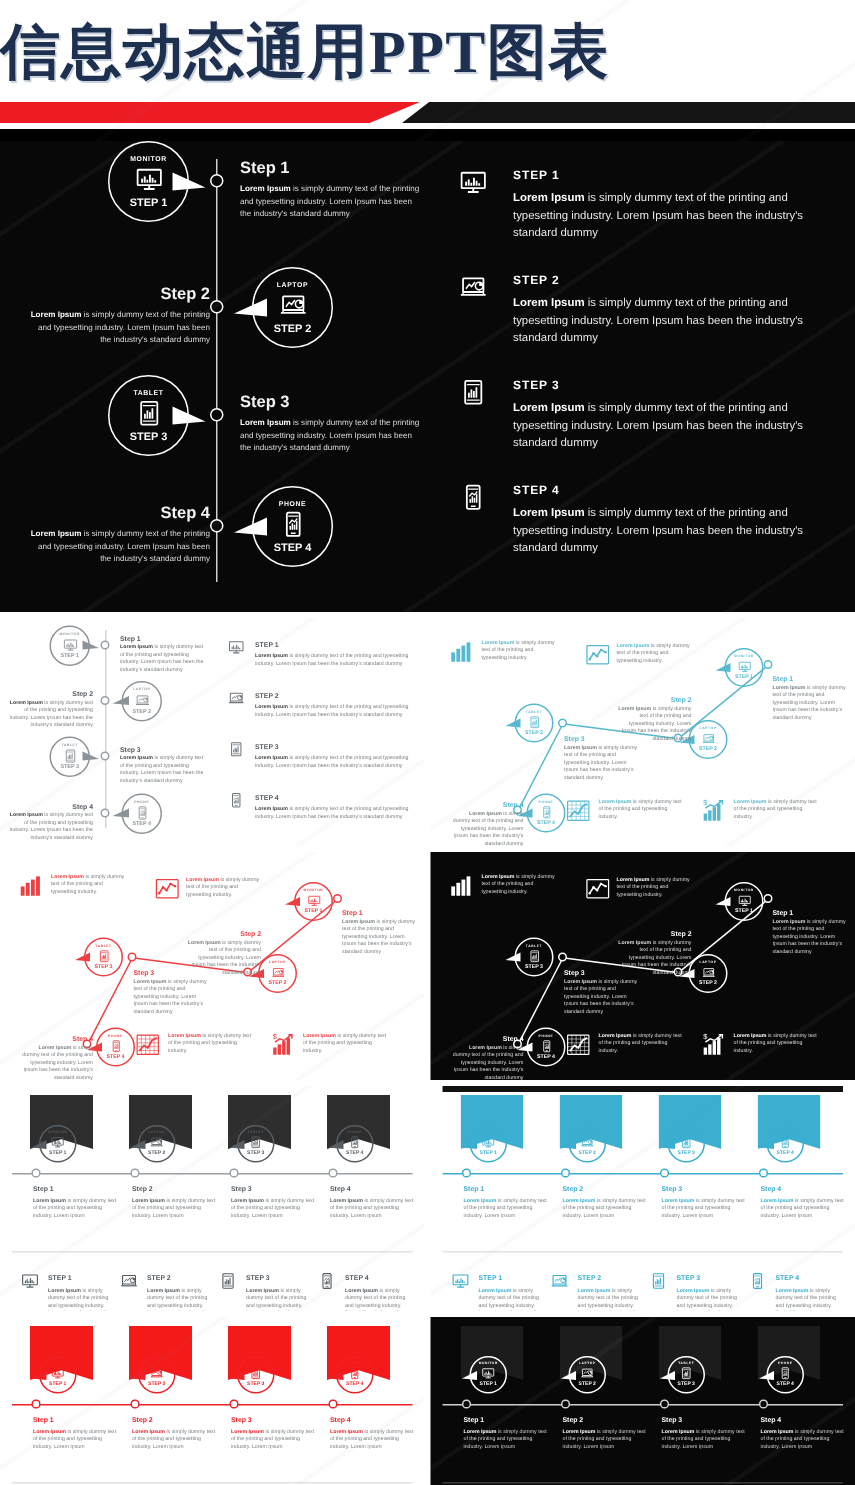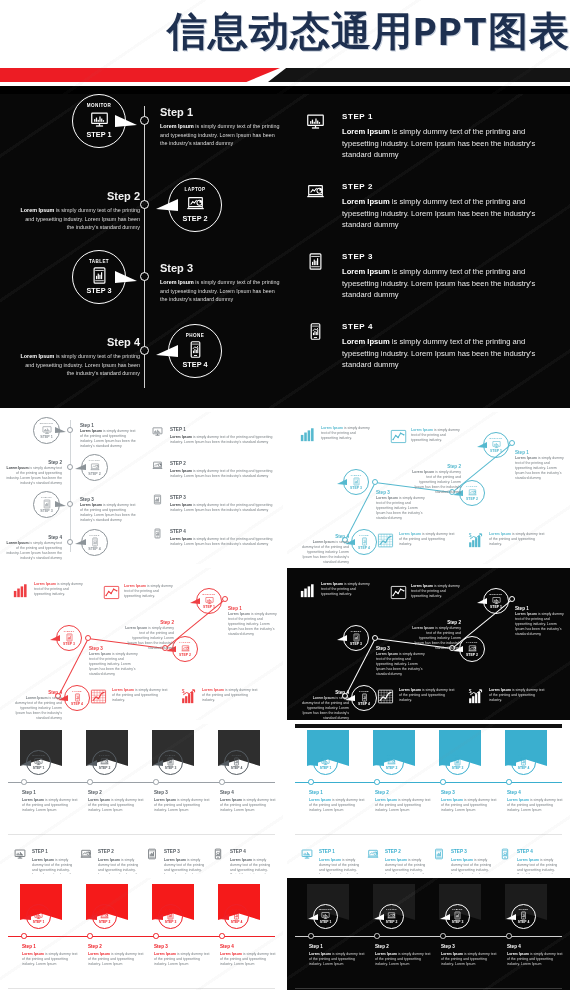--- a/index.html
+++ b/index.html
@@ -5,23 +5,23 @@
   * { box-sizing: border-box; margin:0; padding:0; }
   body {
     width:570px; height:990px; background:#ffffff;
     font-family:"Liberation Sans", sans-serif; overflow:hidden; position:relative;
   }
   .page { width:570px; height:990px; position:relative; }
 
   
   .header { position:relative; height:100px; background:#fff; overflow:hidden; }
   .header-title {
-    position:absolute; left:0; right:0; top:8px; text-align:right;
+    position:absolute; left:0; right:0; top:8px; text-align:left;
     font-size:40px; font-weight:bold; letter-spacing:1px; color:#1e3050;
-    font-family:Liberation Mono, monospace; line-height:54px;
+    font-family:Liberation Serif, serif; line-height:54px;
     text-shadow:1px 1px 0 #c9d1dd;
   }
   .bar-red {
     position:absolute; left:0; top:68px; width:280px; height:14px;
     background:#ed1c24;
     clip-path: polygon(0 0, 100% 0, 88% 100%, 0 100%);
   }
   .bar-dark {
     position:absolute; left:268px; top:68px; width:302px; height:14px;
     background:#141414;

